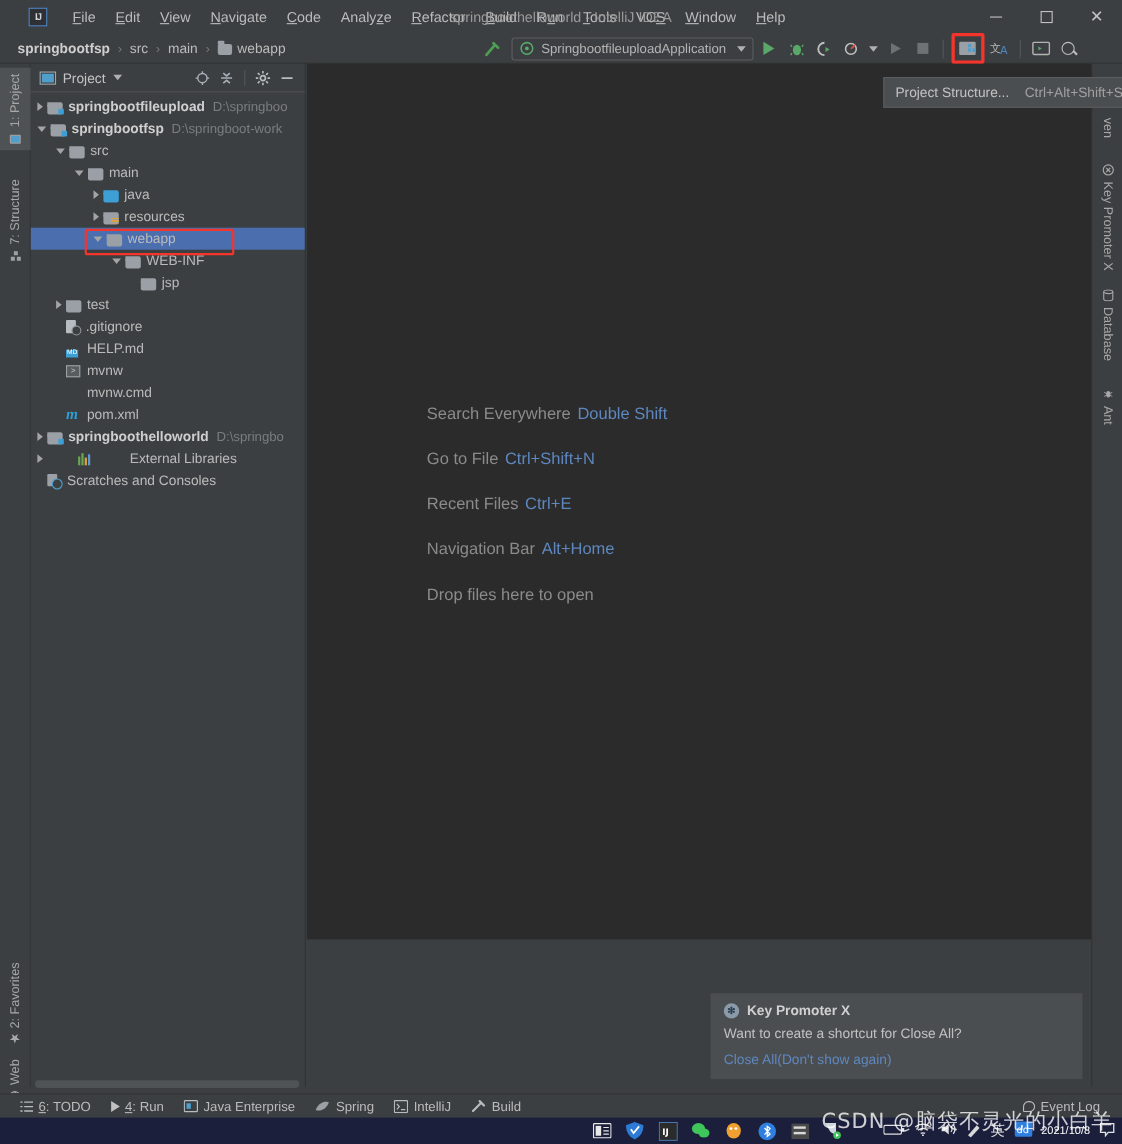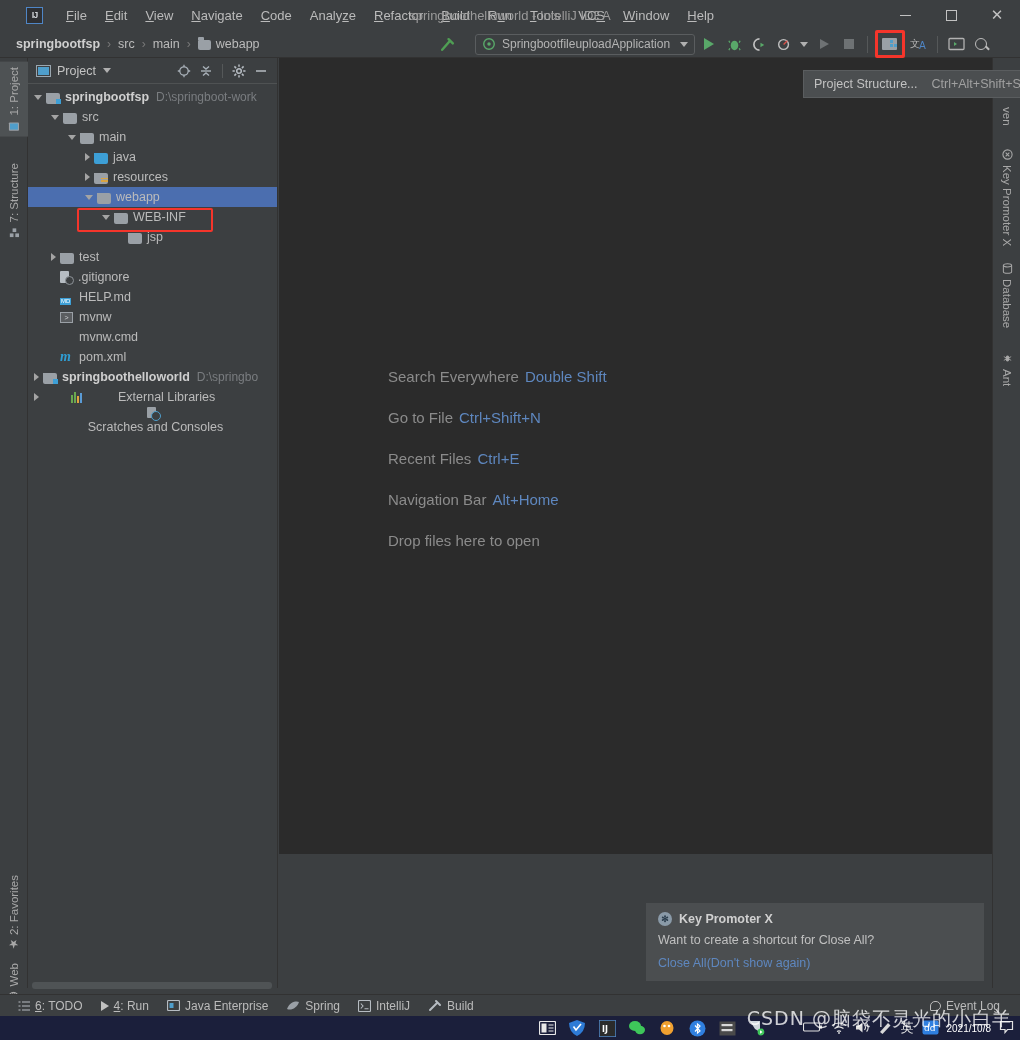--- a/index.html
+++ b/index.html
@@ -61,21 +61,21 @@
     content:""; position:absolute; top:-3px; left:0; width:6px; height:3px;
     background:#9aa0a6; border-radius:1px 1px 0 0;
   }
   .toolbar-right {
     position: absolute; left: 436px; top: 0; height: 28px;
     display: flex; align-items: center; gap: 3px;
   }
   .tb-ic { width: 22px; height: 22px; display: flex; align-items: center; justify-content: center; }
   .runconfig {
     height: 21px; border: 1px solid #5a5d5f; border-radius: 3px;
-    display: flex; align-items: center; padding: 0 6px; margin-left: 14px;
+    display: flex; align-items: center; padding: 0 6px; margin-left: 4px;
     color: #b4b4b4; font-size: 12px; gap: 6px; background: #3c3f41;
   }
   .runconfig .caret { border-left:4px solid transparent; border-right:4px solid transparent;
      border-top:5px solid #b0b0b0; margin-left: 4px; }
   .tri-green { width:0;height:0;border-left:10px solid #59a869;border-top:6px solid transparent;border-bottom:6px solid transparent; }
   .tri-grey  { width:0;height:0;border-left:9px solid #6e7274;border-top:5.5px solid transparent;border-bottom:5.5px solid transparent; }
   .sq-grey { width: 10px; height: 10px; background: #6e7274; }
   .tb-sep { width:1px; height:17px; background:#555859; margin:0 4px; }
   .hl-box {
     border: 3px solid #f5352b; border-radius: 2px; padding: 0;
@@ -458,20 +458,26 @@
         <div class="pp-tool">
           <svg width="14" height="14" viewBox="0 0 14 14">
               <path d="M2 7h10" stroke="#b6bcc2" stroke-width="1.5"></path>
             </svg>
         </div>
       </div>
     </div>
 
     <div class="tree">
         <div class="row" style="padding-left: 6px;">
+          <span class="arrow right"></span>
+          <span class="ico f-module"></span>
+          <span class="lbl bold">springbootfileupload</span>
+          <span class="path">D:\springboo</span>
+        </div>
+        <div class="row" style="padding-left: 6px;">
           <span class="arrow down"></span>
           <span class="ico f-module"></span>
           <span class="lbl bold">springbootfsp</span>
           <span class="path">D:\springboot-work</span>
         </div>
         <div class="row" style="padding-left: 23px;">
           <span class="arrow down"></span>
           <span class="ico f-folder"></span>
           <span class="lbl">src</span>
         </div>
@@ -548,21 +554,21 @@
           <span class="ico">
             <span class="f-lib">
               <i style="height:8px;background:#6aa84f"></i>
               <i style="height:11px;background:#6aa84f"></i>
               <i style="height:7px;background:#e0a33e"></i>
               <i style="height:10px;background:#5a9bd5"></i>
             </span>
           </span>
           <span class="lbl">External Libraries</span>
         </div>
-        <div class="row" style="padding-left: 6px; flex-direction: column;">
+        <div class="row" style="padding-left: 6px;">
           <span class="arrow none"></span>
           <span class="ico f-scratch"></span>
           <span class="lbl">Scratches and Consoles</span>
         </div>
       </div>
 
     <div class="red-box" style="left:49px; top:150px; width:136px; height:24px;"></div>
   </div>
 
   <div class="editor">

